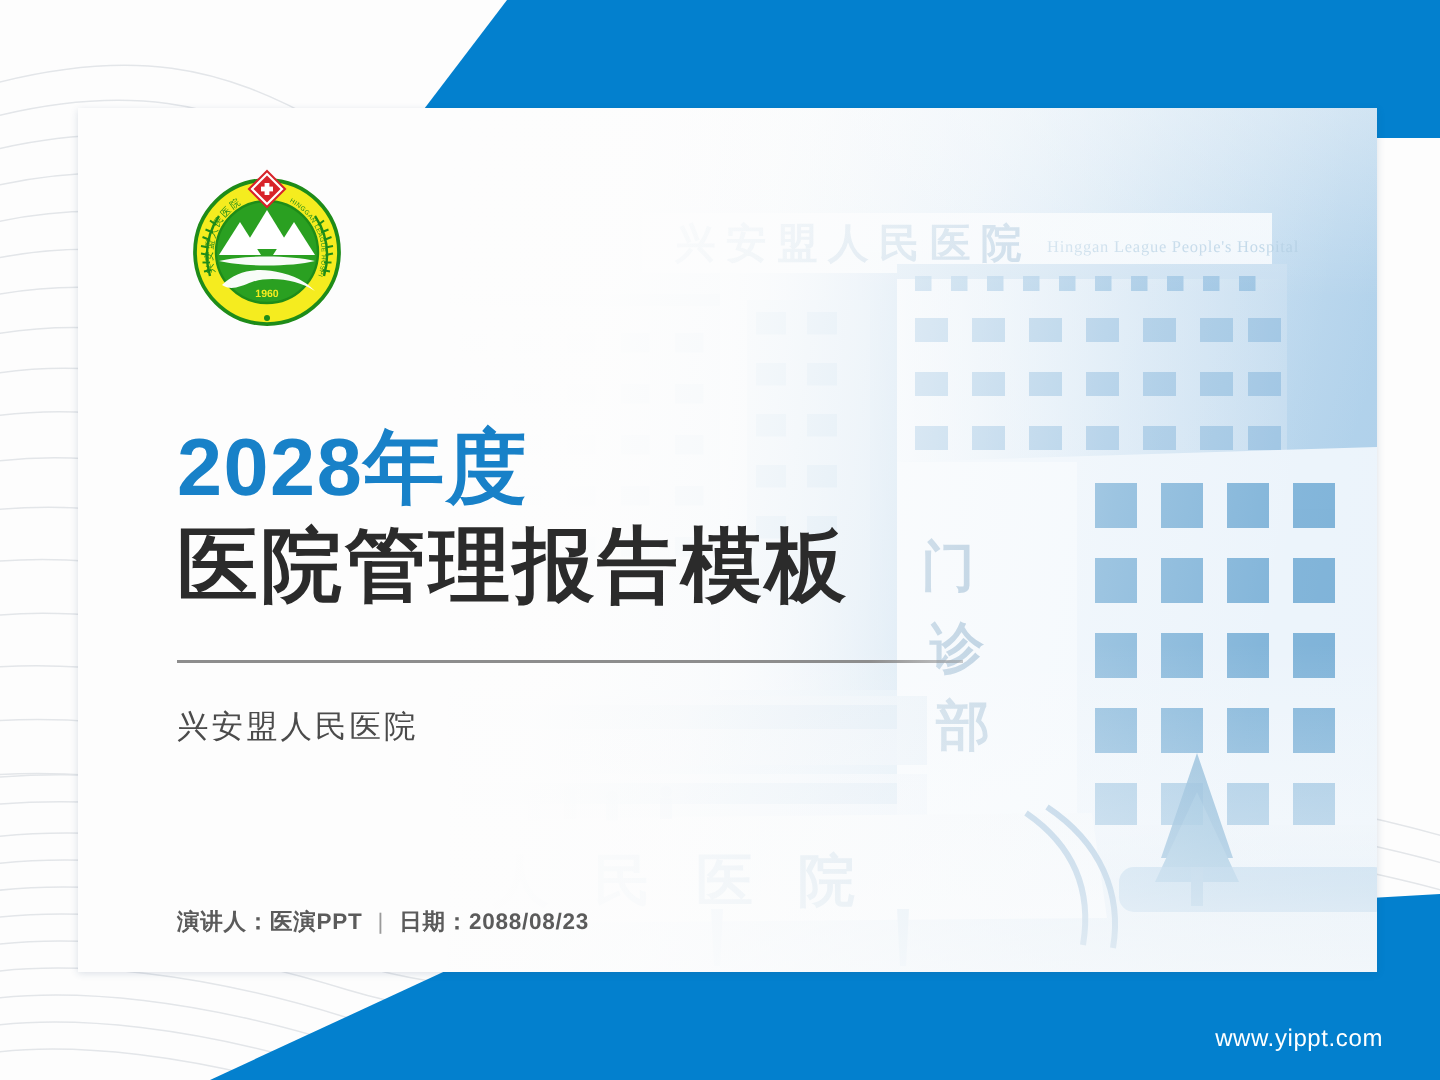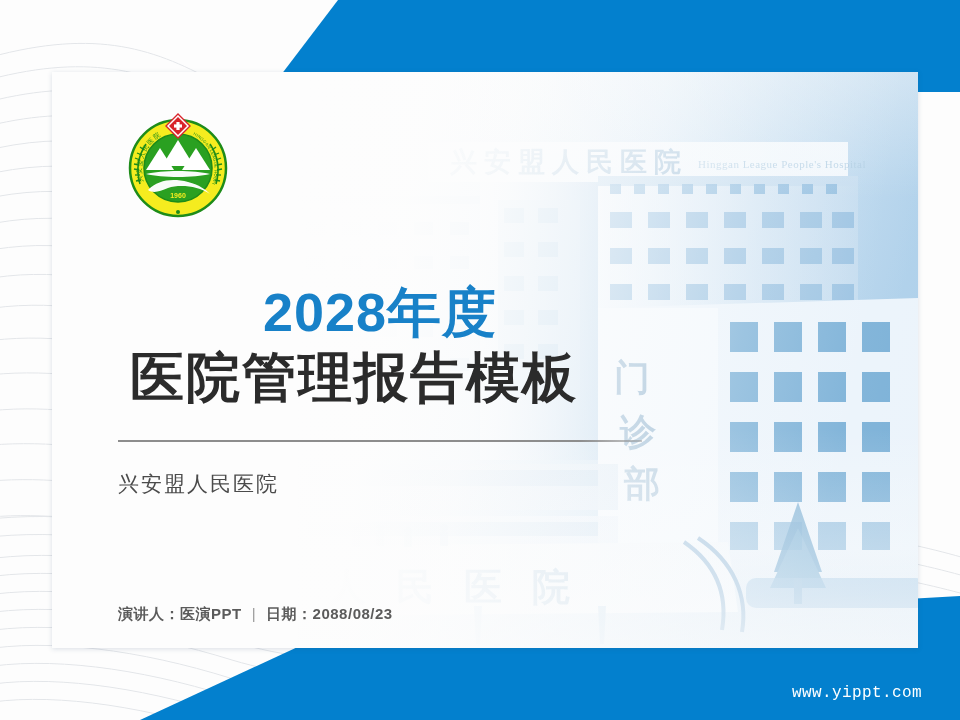--- a/index.html
+++ b/index.html
@@ -113,31 +113,29 @@
     top: 210px;
     z-index: 6;
   }
   .title-year {
     font-size: 54px;
     font-weight: bold;
     color: #1881c8;
     letter-spacing: 1px;
     line-height: 1.12;
     white-space: nowrap;
-    text-align: center;
   }
   .title-main {
     font-size: 54px;
     font-weight: bold;
     color: #2b2b2b;
     letter-spacing: 2px;
     line-height: 1.18;
     margin-top: 4px;
     white-space: nowrap;
-    margin-left: 12px;
   }
   .divider {
     margin-top: 30px;
     width: 524px;
     height: 2px;
     background: linear-gradient(90deg, #8d8d8d 0%, #8d8d8d 88%, rgba(141,141,141,0.45) 100%);
   }
   .org-name {
     margin-top: 28px;
     font-size: 21px;
@@ -166,21 +164,20 @@
 
   
   .url-watermark {
     position: absolute;
     right: 38px;
     bottom: 18px;
     z-index: 8;
     color: #ffffff;
     font-size: 16px;
     letter-spacing: 0.4px;
-    font-family: Liberation Mono, monospace;
   }
 </style>
 </head>
 <body>
 
 <div id="slide">
 
   <div class="bg-contours">
     <svg width="960" height="720" viewBox="0 0 960 720" xmlns="http://www.w3.org/2000/svg">
       <rect width="960" height="720" fill="#fdfdfd"></rect>

